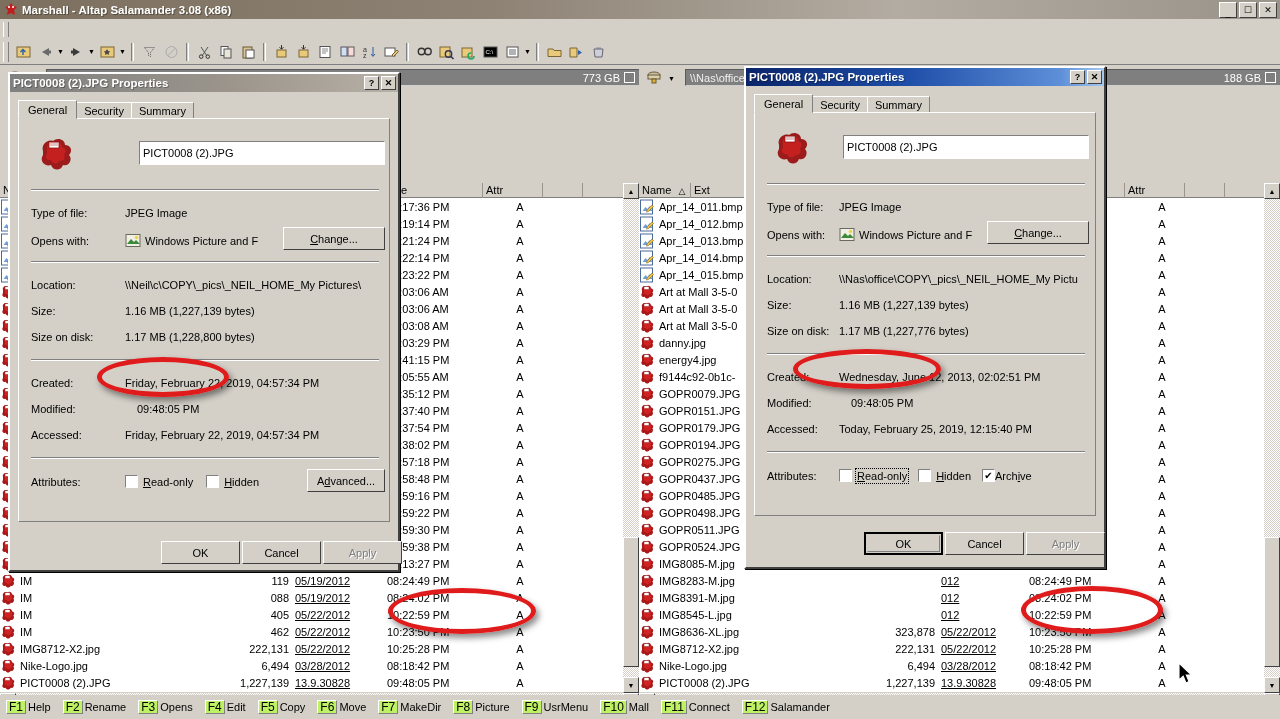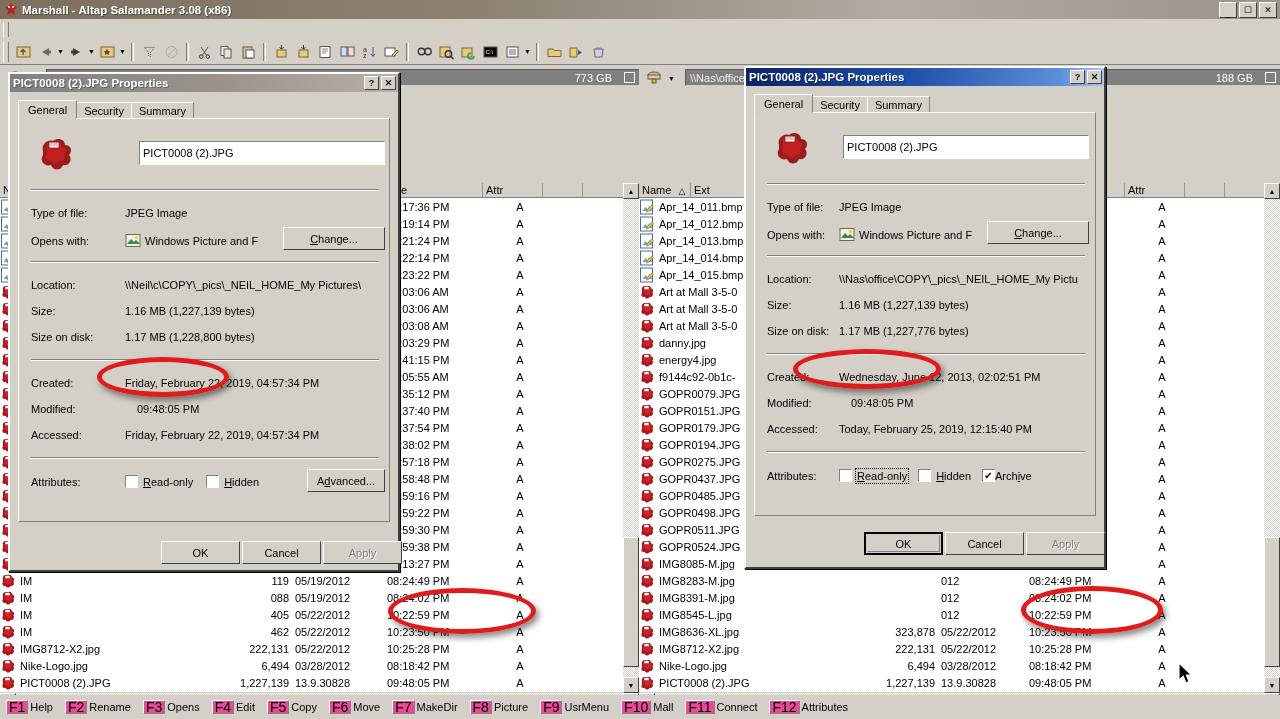--- a/index.html
+++ b/index.html
@@ -41,35 +41,35 @@
   .panel{position:absolute;top:65px;height:586px;background:#d4d0c8;box-sizing:border-box;}
   .panel.left{left:0;width:639px;}
   .panel.right{left:639px;width:641px;}
 
   .dirline{position:absolute;left:2px;top:2px;height:22px;display:flex;align-items:center;}
   .drvbtn{width:26px;height:20px;display:flex;align-items:center;justify-content:center;position:relative;}
   .pathbar{height:17px;margin-left:3px;background:#7f7f7f;color:#fff;display:flex;align-items:center;
            justify-content:space-between;box-sizing:border-box;padding:0 4px;font-size:11px;
            border:1px solid;border-color:#5a5a5a #cfcfcf #cfcfcf #5a5a5a;}
   .pathtext{white-space:nowrap;overflow:hidden;color:#f0f0f0;}
-  .pathfree{white-space:nowrap;color:#fff;display:flex;align-items:center;gap:12px;}
+  .pathfree{white-space:nowrap;color:#fff;display:flex;align-items:center;gap:4px;}
   .freebox{width:9px;height:9px;border:1px solid #fff;display:inline-block;}
   .sortcaret{font-size:8px;color:#e8e8e8;}
 
   .colhdr{position:absolute;height:15px;background:#d4d0c8;border-bottom:1px solid #808080;
           display:flex;align-items:center;font-size:11px;box-sizing:border-box;}
   .colhdr .c{height:15px;line-height:15px;border-right:1px solid #9a958c;padding-left:3px;box-sizing:border-box;overflow:hidden;white-space:nowrap;}
   .colhdr .c.num{text-align:right;padding-right:4px;padding-left:0;}
 
   .filelist{position:absolute;background:#fff;overflow:hidden;font-size:11px;}
   .frow{height:17px;display:flex;align-items:center;white-space:nowrap;}
   .fico{width:17px;height:16px;flex:0 0 auto;position:relative;margin-right:2px;}
   .fname{flex:0 0 auto;overflow:hidden;padding-left:1px;}
   .fsize{flex:0 0 auto;text-align:right;padding-right:6px;}
-  .fdate{flex:0 0 auto;text-align:left;}
+  .fdate{flex:0 0 auto;text-align:left;text-decoration:underline;}
   .ftime{flex:0 0 auto;text-align:left;}
   .fattr{flex:0 0 auto;text-align:center;}
 
   
   .vscroll{position:absolute;width:16px;background:#d4d0c8;}
   .sbtn{width:16px;height:16px;background:#d4d0c8;border:1px solid;border-color:#fff #404040 #404040 #fff;
         box-sizing:border-box;display:flex;align-items:center;justify-content:center;font-size:7px;}
   .strack{position:absolute;left:0;right:0;background:
       repeating-conic-gradient(#d4d0c8 0% 25%, #fff 0% 50%) 0 0/2px 2px;}
   .sthumb{position:absolute;left:0;width:16px;background:#d4d0c8;border:1px solid;
@@ -84,22 +84,22 @@
            border-top:1px solid #808080;border-bottom:1px solid #fff;box-sizing:border-box;
            display:flex;align-items:center;padding-left:4px;font-size:11px;}
   .cmddrop{position:absolute;right:2px;top:3px;width:15px;height:15px;background:#d4d0c8;
            border:1px solid;border-color:#fff #404040 #404040 #fff;box-sizing:border-box;
            display:flex;align-items:center;justify-content:center;font-size:7px;}
 
   
   .fkeys{position:absolute;left:0;top:695px;width:1280px;height:24px;background:#d4d0c8;
          display:flex;align-items:center;font-size:11px;}
   .fk{display:flex;align-items:center;margin-left:6px;}
-  .fk .kb{background:#ec4899;border:1px solid;border-color:#fff #808080 #808080 #fff;
-          padding:0 2px;font-size:14px;line-height:12px;margin-right:2px;}
+  .fk .kb{background:#bef264;border:1px solid;border-color:#fff #808080 #808080 #fff;
+          padding:0 2px;font-size:12px;line-height:12px;margin-right:2px;}
   .fk .lb{margin-right:6px;}
 
   
   .dlg{position:absolute;background:#d4d0c8;border:2px solid;border-color:#fff #404040 #404040 #fff;
        box-sizing:border-box;box-shadow:1px 1px 0 #000;}
   .dlg-title{height:18px;display:flex;align-items:center;padding:0 2px 0 3px;}
   .dlg-title .dt{font-weight:bold;font-size:11.5px;color:#fff;flex:1;white-space:nowrap;text-shadow:1px 1px 0 rgba(0,0,0,.3);}
   .dlg-title.inactive{background:linear-gradient(to right,#808080 0%,#9a948b 55%,#b6b0a6 100%);}
   .dlg-title.active{background:linear-gradient(to right,#0a246a 0%,#1e4ea8 45%,#5e8fd8 88%,#a6c8f0 100%);}
   .dbtn{width:15px;height:14px;background:#d4d0c8;border:1px solid;border-color:#fff #404040 #404040 #fff;
@@ -1172,21 +1172,21 @@
       <div class="fk">
         <span class="kb">F10</span>
         <span class="lb">Mall</span>
       </div>
       <div class="fk">
         <span class="kb">F11</span>
         <span class="lb">Connect</span>
       </div>
       <div class="fk">
         <span class="kb">F12</span>
-        <span class="lb">Attributes</span>
+        <span class="lb">Salamander</span>
       </div>
     </div>
 
   <div class="dlg" style="left:8px;top:72px;width:392px;height:500px;">
     <div class="dlg-title inactive">
       <span class="dt">PICT0008 (2).JPG Properties</span>
       <div class="dbtn">?</div>
       <div class="dbtn">✕</div>
     </div>
 

